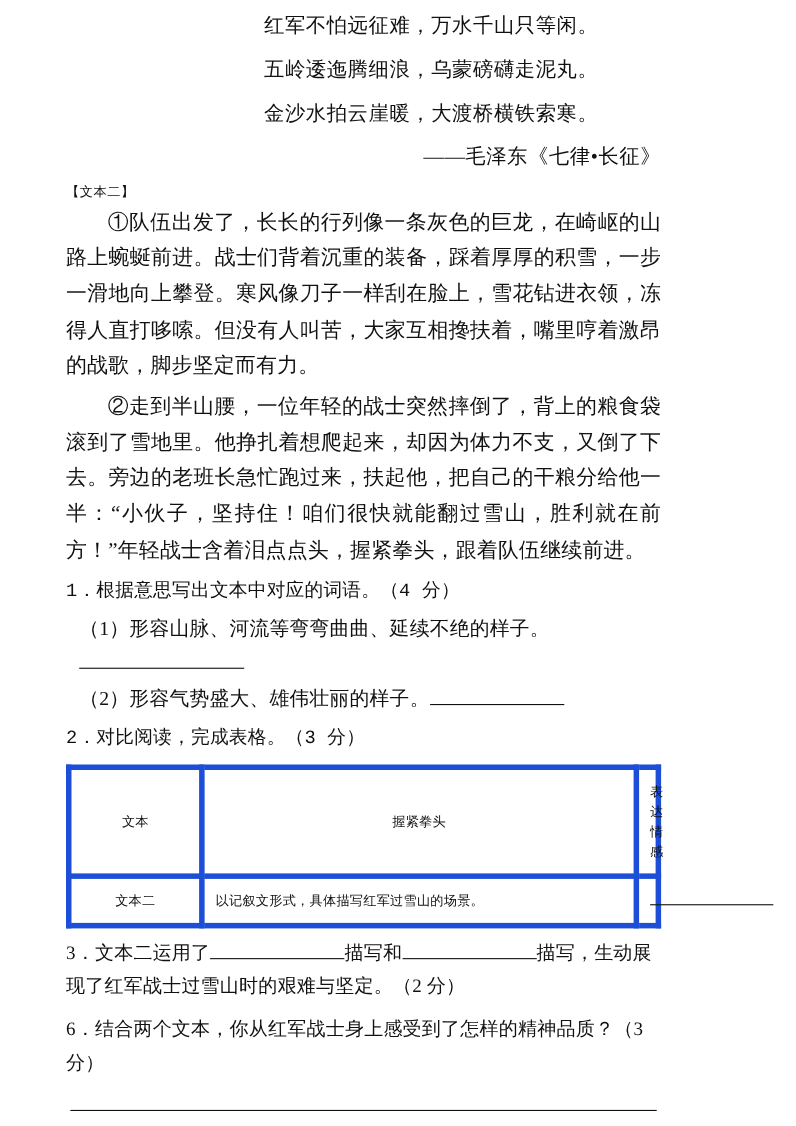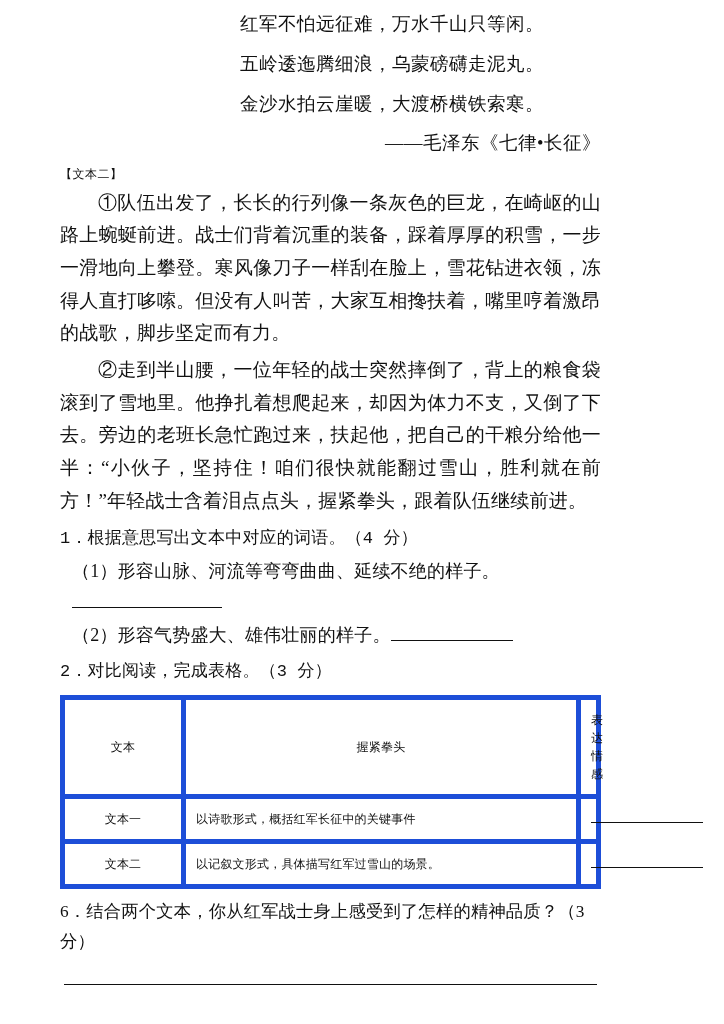--- a/index.html
+++ b/index.html
@@ -134,32 +134,32 @@
   <div>
     <p class="q">2．对比阅读，完成表格。（3 分）</p>
     <table class="cmp">
       <tbody>
           <tr class="head">
         <td class="col-a">文本</td>
         <td class="col-b">握紧拳头</td>
         <td class="col-c">表达情感</td>
       </tr>
       <tr>
-        <td class="col-a">文本一</td>
-        <td class="col-b">以诗歌形式，概括红军长征中的关键事件</td>
-        <td class="col-c"><span class="blank b-cell"></span></td>
-      </tr>
-      <tr>
         <td class="col-a">文本二</td>
         <td class="col-b">以记叙文形式，具体描写红军过雪山的场景。</td>
         <td class="col-c"><span class="blank b-cell"></span></td>
       </tr>
     </tbody>
       </table>
   </div>
 
+  <div>
+    <p class="q-multi">
+      <span>3．文本二运用了</span><span class="blank b-mid"></span><span>描写和</span><span class="blank b-mid"></span><span>描写，生动展现了红军战士过雪山时的艰难与坚定。（2 分）</span>
+    </p>
+  </div>
 
   <div>
     <p class="q-multi">6．结合两个文本，你从红军战士身上感受到了怎样的精神品质？（3 分）</p>
     <div class="answer-rule"></div>
   </div>
 
 </div>
 
 </body></html>

